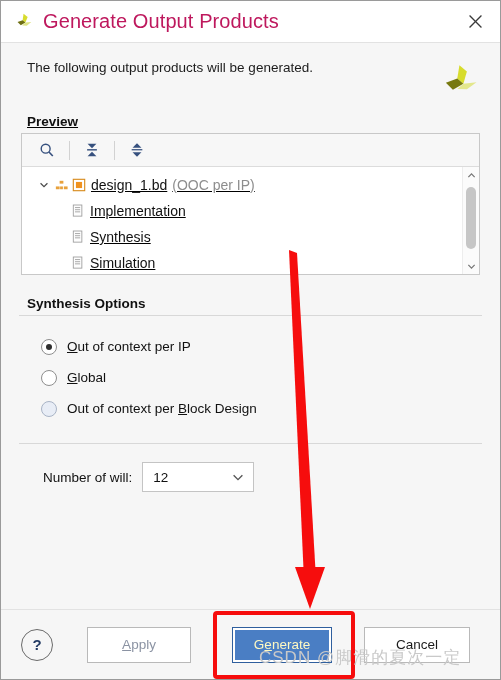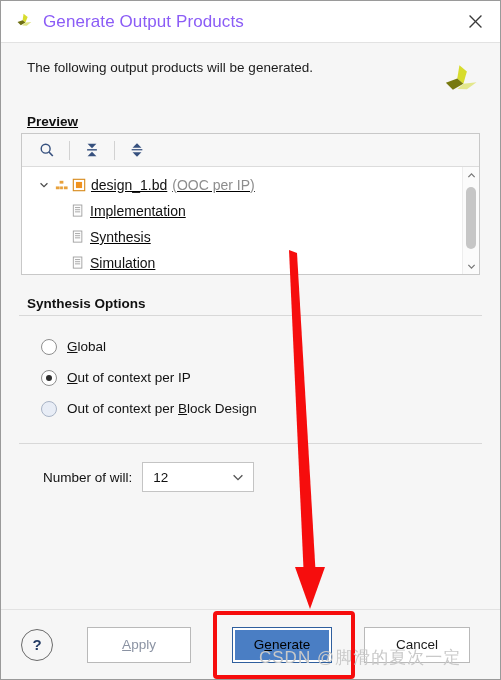--- a/index.html
+++ b/index.html
@@ -25,22 +25,22 @@
     height: 42px;
     background: #ffffff;
     border-bottom: 1px solid #e2e2e2;
     display: flex;
     align-items: center;
     padding: 0 10px 0 12px;
     flex: 0 0 auto;
   }
   .titlebar-logo { width: 22px; height: 22px; flex: 0 0 auto; margin-right: 8px; }
   .titlebar-title {
-    font-size: 17px;
-    color: #8b5cf6;
+    font-size: 20px;
+    color: #be185d;
     letter-spacing: .1px;
     flex: 1 1 auto;
     white-space: nowrap;
   }
   .close-btn {
     width: 30px; height: 30px;
     display: flex; align-items: center; justify-content: center;
     cursor: pointer;
   }
   .close-btn svg { display: block; }
@@ -260,21 +260,21 @@
     width: 104px;
     margin-left: 34px;
     color: #8b93a3;
     cursor: default;
   }
   .btn.generate {
     width: 80px;
     background: #4a7ec4;
     border: 1px solid #2f5f9e;
     box-shadow: inset 0 0 0 2px #ffffff;
-    color: #000000;
+    color: #fef9c3;
   }
   .btn.cancel { width: 106px; }
 
   .gen-wrap {
     margin-left: 41px;
     position: relative;
     flex: 0 0 auto;
   }
   .cancel-wrap { margin-left: 32px; flex: 0 0 auto; }
 
@@ -456,27 +456,27 @@
         </div>
       </div>
     </div>
 
     <div class="synth-block">
       <div class="section-title">Synthesis Options</div>
       <div class="section-rule"></div>
       <div class="radio-list">
 
         <div class="radio-row">
+          <span class="radio checked"></span>
+          <span><span class="mn">O</span><span>ut of context per IP</span></span>
+        </div>
+
+        <div class="radio-row">
           <span class="radio"></span>
           <span><span class="mn">G</span><span>lobal</span></span>
-        </div>
-
-        <div class="radio-row">
-          <span class="radio checked"></span>
-          <span><span class="mn">O</span><span>ut of context per IP</span></span>
         </div>
 
         <div class="radio-row">
           <span class="radio tint"></span>
           <span><span>Out of context per </span><span class="mn">B</span><span>lock Design</span></span>
         </div>
 
       </div>
     </div>
 

